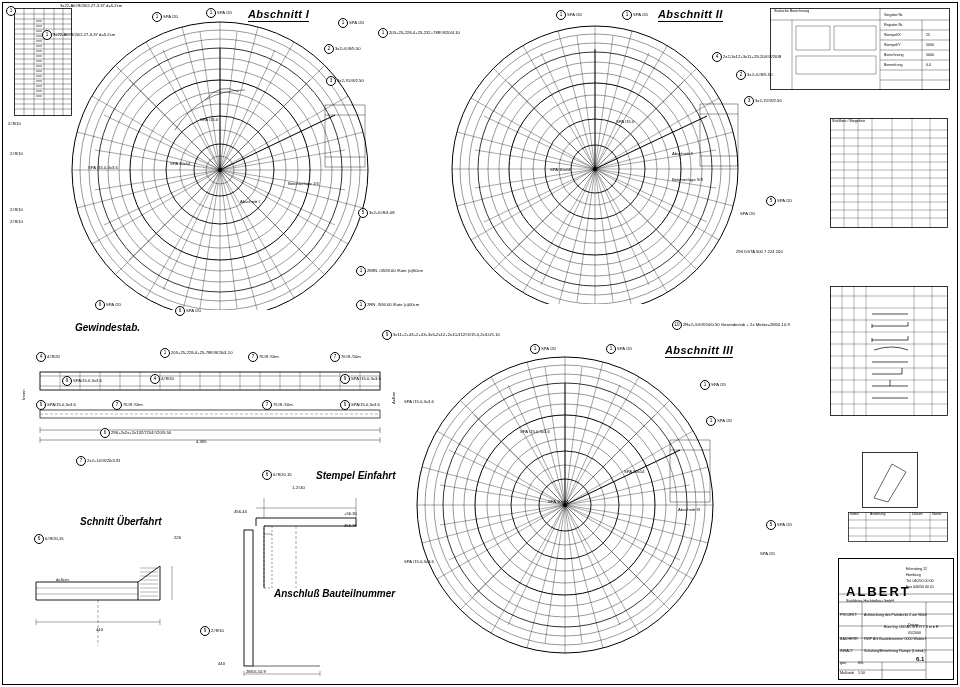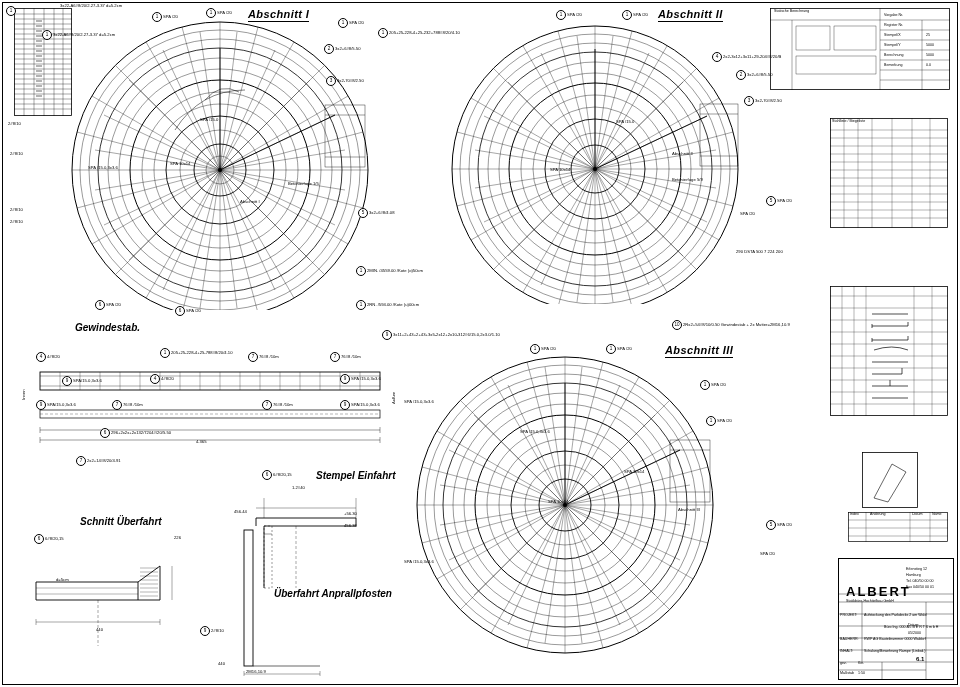--- a/index.html
+++ b/index.html
@@ -601,21 +601,21 @@
     </g>
   </svg>
   <div class="abs balwrap" style="left:34px;top:534px;">
       <span class="bal">6</span>
       <span class="tiny">6#8/20,15</span>
     </div>
   <div class="abs tiny" style="left:174px;top:536px;">226</div>
   <div class="abs tiny" style="left:96px;top:628px;">440</div>
   <div class="abs tiny" style="left:56px;top:578px;">d=5cm</div>
 
-  <div class="abs sec-title" style="left:274px;top:588px;">Überfahrt Anprallpfosten</div>
+  <div class="abs sec-title" style="left:274px;top:588px;">Anschluß Bauteilnummer</div>
   <svg class="abs" style="left:230px;top:516px;" width="120" height="160">
     <g stroke="#000" fill="none">
       <rect x="14" y="14" width="9" height="136" stroke-width="0.9"></rect>
       <line x1="23" y1="150" x2="90" y2="150" stroke-width="0.6"></line>
     </g>
     <g stroke="#000" stroke-width="0.35">
       <line x1="14" y1="158" x2="90" y2="158"></line>
       <line x1="14" y1="155" x2="14" y2="161"></line>
       <line x1="90" y1="155" x2="90" y2="161"></line>
     </g>

